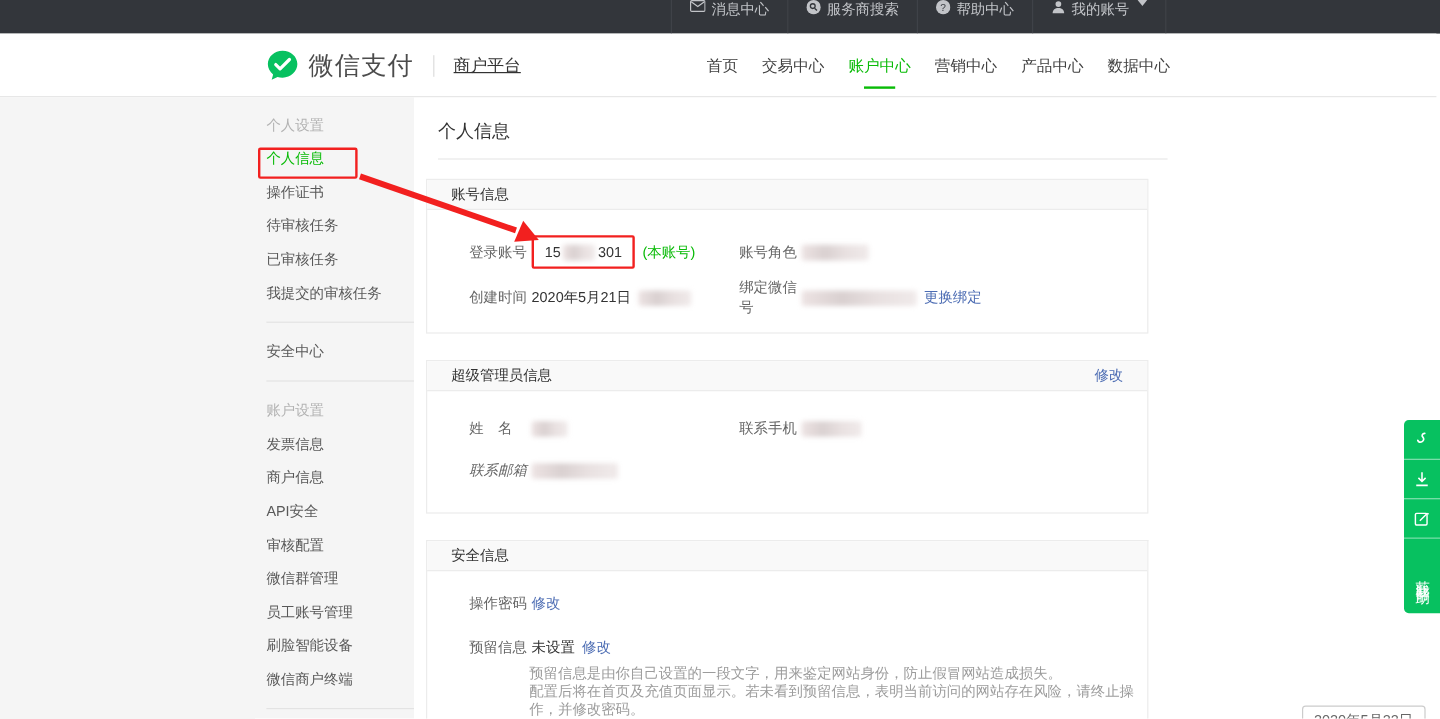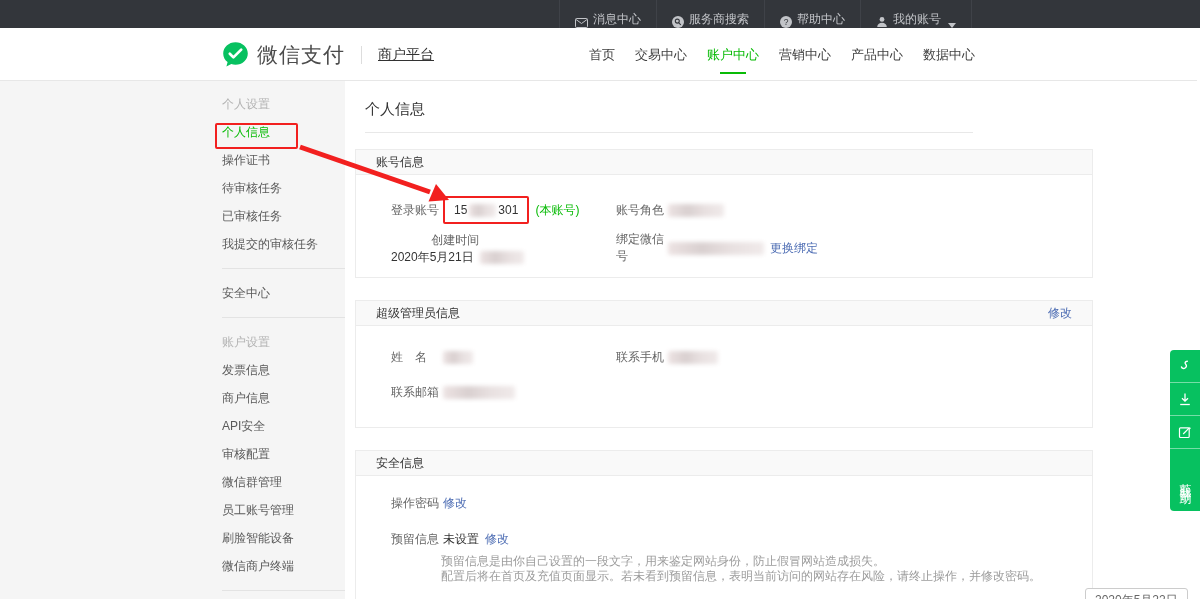--- a/index.html
+++ b/index.html
@@ -3,21 +3,21 @@
 <meta charset="utf-8">
 <style>
   * { margin:0; padding:0; box-sizing:border-box; }
   html,body { width:1200px; height:599px; overflow:hidden; background:#fff;
     font-family:"Liberation Sans","DejaVu Sans",sans-serif; }
   #app { position:relative; width:1200px; height:599px; overflow:hidden; background:#fff; }
 
   
   .topbar { position:absolute; left:0; top:0; width:1200px; height:28px; background:#33363b; }
   .topbar-menu { position:absolute; right:228px; top:0; height:28px; display:flex; }
-  .topbar-item { display:flex; align-items:flex-end; gap:5px; padding:0 15px; height:28px;
+  .topbar-item { display:flex; align-items:flex-start; gap:5px; padding:0 15px; height:28px;
     font-size:12px; color:#c2c4c8; border-left:1px solid #3f4248; cursor:pointer; }
   .topbar-item:last-child { border-right:1px solid #3f4248; }
   .topbar-item svg { display:block; }
   .caret-down { width:0; height:0; border-left:4px solid transparent; border-right:4px solid transparent;
     border-top:5px solid #c2c4c8; margin-left:2px; }
 
   
   .header { position:absolute; left:0; top:28px; width:1197px; height:53px; background:#fff;
     border-bottom:1px solid #e7e7e7; }
   .brand { position:absolute; left:222px; top:0; height:53px; display:flex; align-items:center; gap:8px; }
@@ -37,21 +37,21 @@
   .side-item { height:28px; line-height:28px; font-size:12px; color:#595959; cursor:pointer; }
   .side-item.sec-head { color:#b3b3b3; cursor:default; }
   .side-item.active { color:#09bb07; }
   .side-divider { height:1px; background:#e3e3e3; margin:10px 0; }
 
   
   .main { position:absolute; left:355px; top:81px; width:618px; }
   .page-title { position:absolute; left:10px; top:19px; font-size:15px; color:#333; }
   .title-rule { position:absolute; left:10px; top:51px; width:608px; height:1px; background:#e8e8e8; }
 
-  .card { position:absolute; left:0; width:738px; background:#fff; border:1px solid #ececec; }
+  .card { position:absolute; left:0; width:602px; background:#fff; border:1px solid #ececec; }
   .card-head { height:25px; line-height:25px; background:#f9f9f9; border-bottom:1px solid #ececec;
     padding:0 20px; font-size:12px; color:#333; position:relative; }
   .card-head .head-action { position:absolute; right:20px; top:0; }
   .card1 { top:68px; height:129px; }
   .card2 { top:219px; height:128px; }
   .card3 { top:369px; height:230px; border-bottom:none; }
 
   .row { position:absolute; height:32px; display:flex; align-items:center; }
   .col-l { left:35px; } .col-r { left:260px; }
   .f-label { display:inline-block; width:52px; font-size:12px; color:#666; flex:none; }
@@ -196,21 +196,21 @@
           </span>
           <span class="green-tag">(本账号)</span>
         </span>
       </div>
       <div class="row col-r" style="top:44px;">
         <span class="f-label">账号角色</span>
         <span class="f-value">
             <span class="blur" style="width:56px;"></span>
           </span>
       </div>
-      <div class="row col-l" style="top:82px;flex-direction:column;">
+      <div class="row col-l" style="top:82px;">
         <span class="f-label">创建时间</span>
         <span class="f-value">
           <span>2020年5月21日</span>
           <span class="blur" style="width:44px;"></span>
         </span>
       </div>
       <div class="row col-r" style="top:82px;">
         <span class="f-label">绑定微信号</span>
         <span class="f-value">
           <span class="blur" style="width:96px;"></span>
@@ -229,21 +229,21 @@
         <span class="f-value">
             <span class="blur" style="width:30px;"></span>
           </span>
       </div>
       <div class="row col-r" style="top:40px;">
         <span class="f-label">联系手机</span>
         <span class="f-value">
             <span class="blur" style="width:50px;"></span>
           </span>
       </div>
-      <div class="row col-l" style="top:75px;">
+      <div class="row col-l" style="top:75px;font-style:italic;">
         <span class="f-label">联系邮箱</span>
         <span class="f-value">
             <span class="blur" style="width:72px;"></span>
           </span>
       </div>
     </div>
 
     <div class="card card3">
       <div class="card-head">安全信息</div>
       <div class="row col-l" style="top:36px;">

